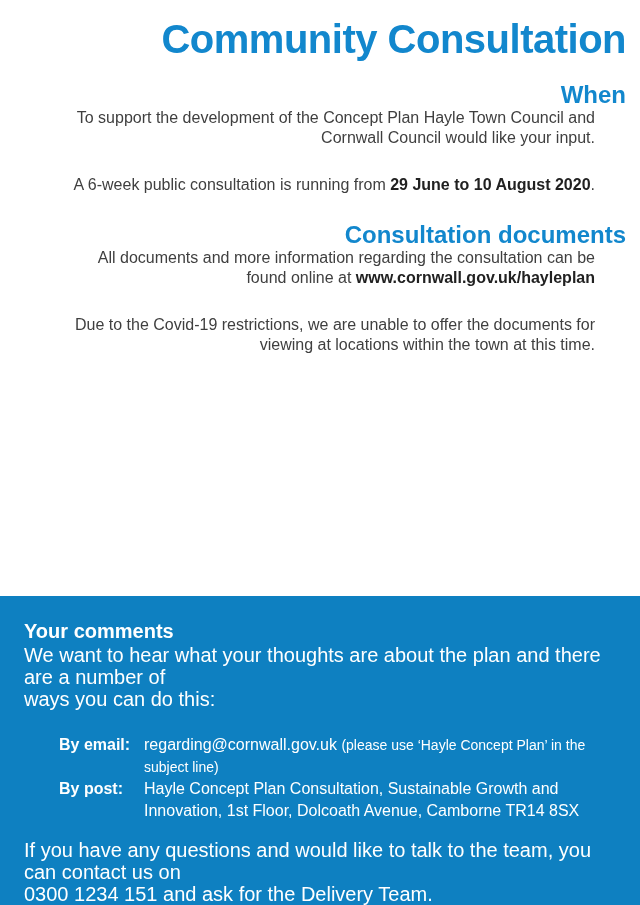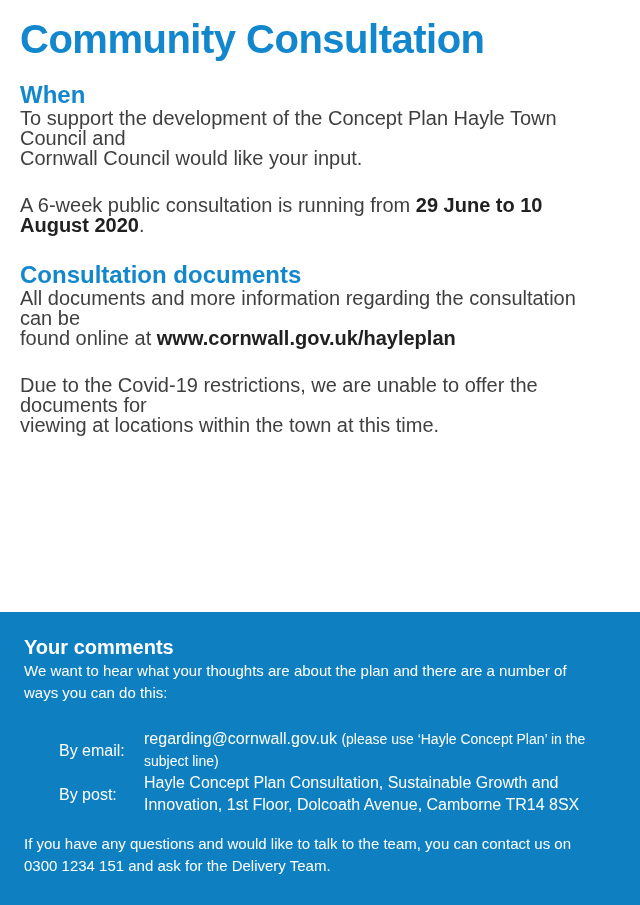--- a/index.html
+++ b/index.html
@@ -12,40 +12,41 @@
   .page{
     width:640px;height:905px;
     overflow:hidden;
     background:#ffffff;
     display:flex;flex-direction:column;
   }
   
   .white-section{
     box-sizing:border-box;
     height:612px;
-    padding:0 20px 0 20px;
+    padding:0 14px 0 20px;
+    text-align:right;
   }
   .doc-title{
     margin:16px 0 0 0;
     font-size:40px;
     line-height:46px;
     font-weight:bold;
     letter-spacing:-0.5px;
     color:#1287cd;
   }
   .sub-heading{
     margin:20px 0 0 0;
     font-size:24px;
     line-height:26px;
     font-weight:bold;
     color:#1287cd;
   }
   .white-section p{
     margin:0;
-    font-size:20px;
+    font-size:16px;
     line-height:20px;
     color:#3f3f3f;
     white-space:pre-line;
     max-width:575px;
   }
   .white-section p.spaced{margin-top:27px;}
   .white-section .bold-dark{
     font-weight:bold;
     color:#212121;
   }
@@ -61,39 +62,38 @@
   }
   .blue-heading{
     margin:0;
     font-size:20px;
     line-height:25px;
     font-weight:bold;
     color:#ffffff;
   }
   .blue-section p{
     margin:0;
-    font-size:15px;
+    font-size:20px;
     line-height:22px;
     color:#ffffff;
     white-space:pre-line;
     max-width:605px;
   }
   .contact-block{
     margin:24px 0 0 35px;
   }
   .contact-row{
     display:grid;
     grid-template-columns:85px 1fr;
     font-size:16px;
     line-height:22px;
     white-space:pre-line;
   }
   .contact-label{
-    font-weight:normal;
-    margin-top:12px;
+    font-weight:bold;
   }
   .contact-value{
     max-width:460px;
   }
   .contact-note{
     font-size:14px;
   }
   .outro{margin-top:17px !important;}
 </style>
 </head>

